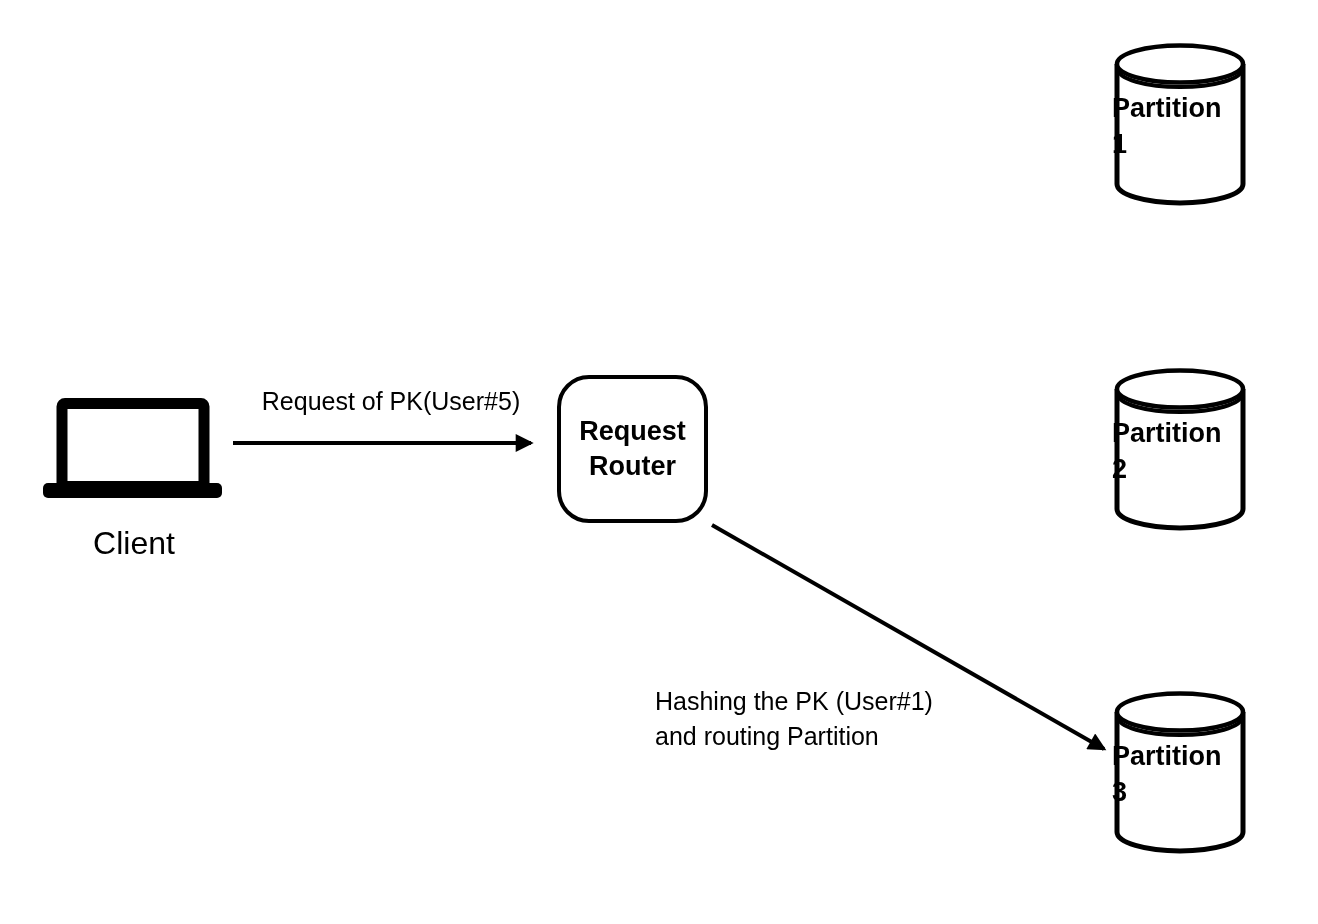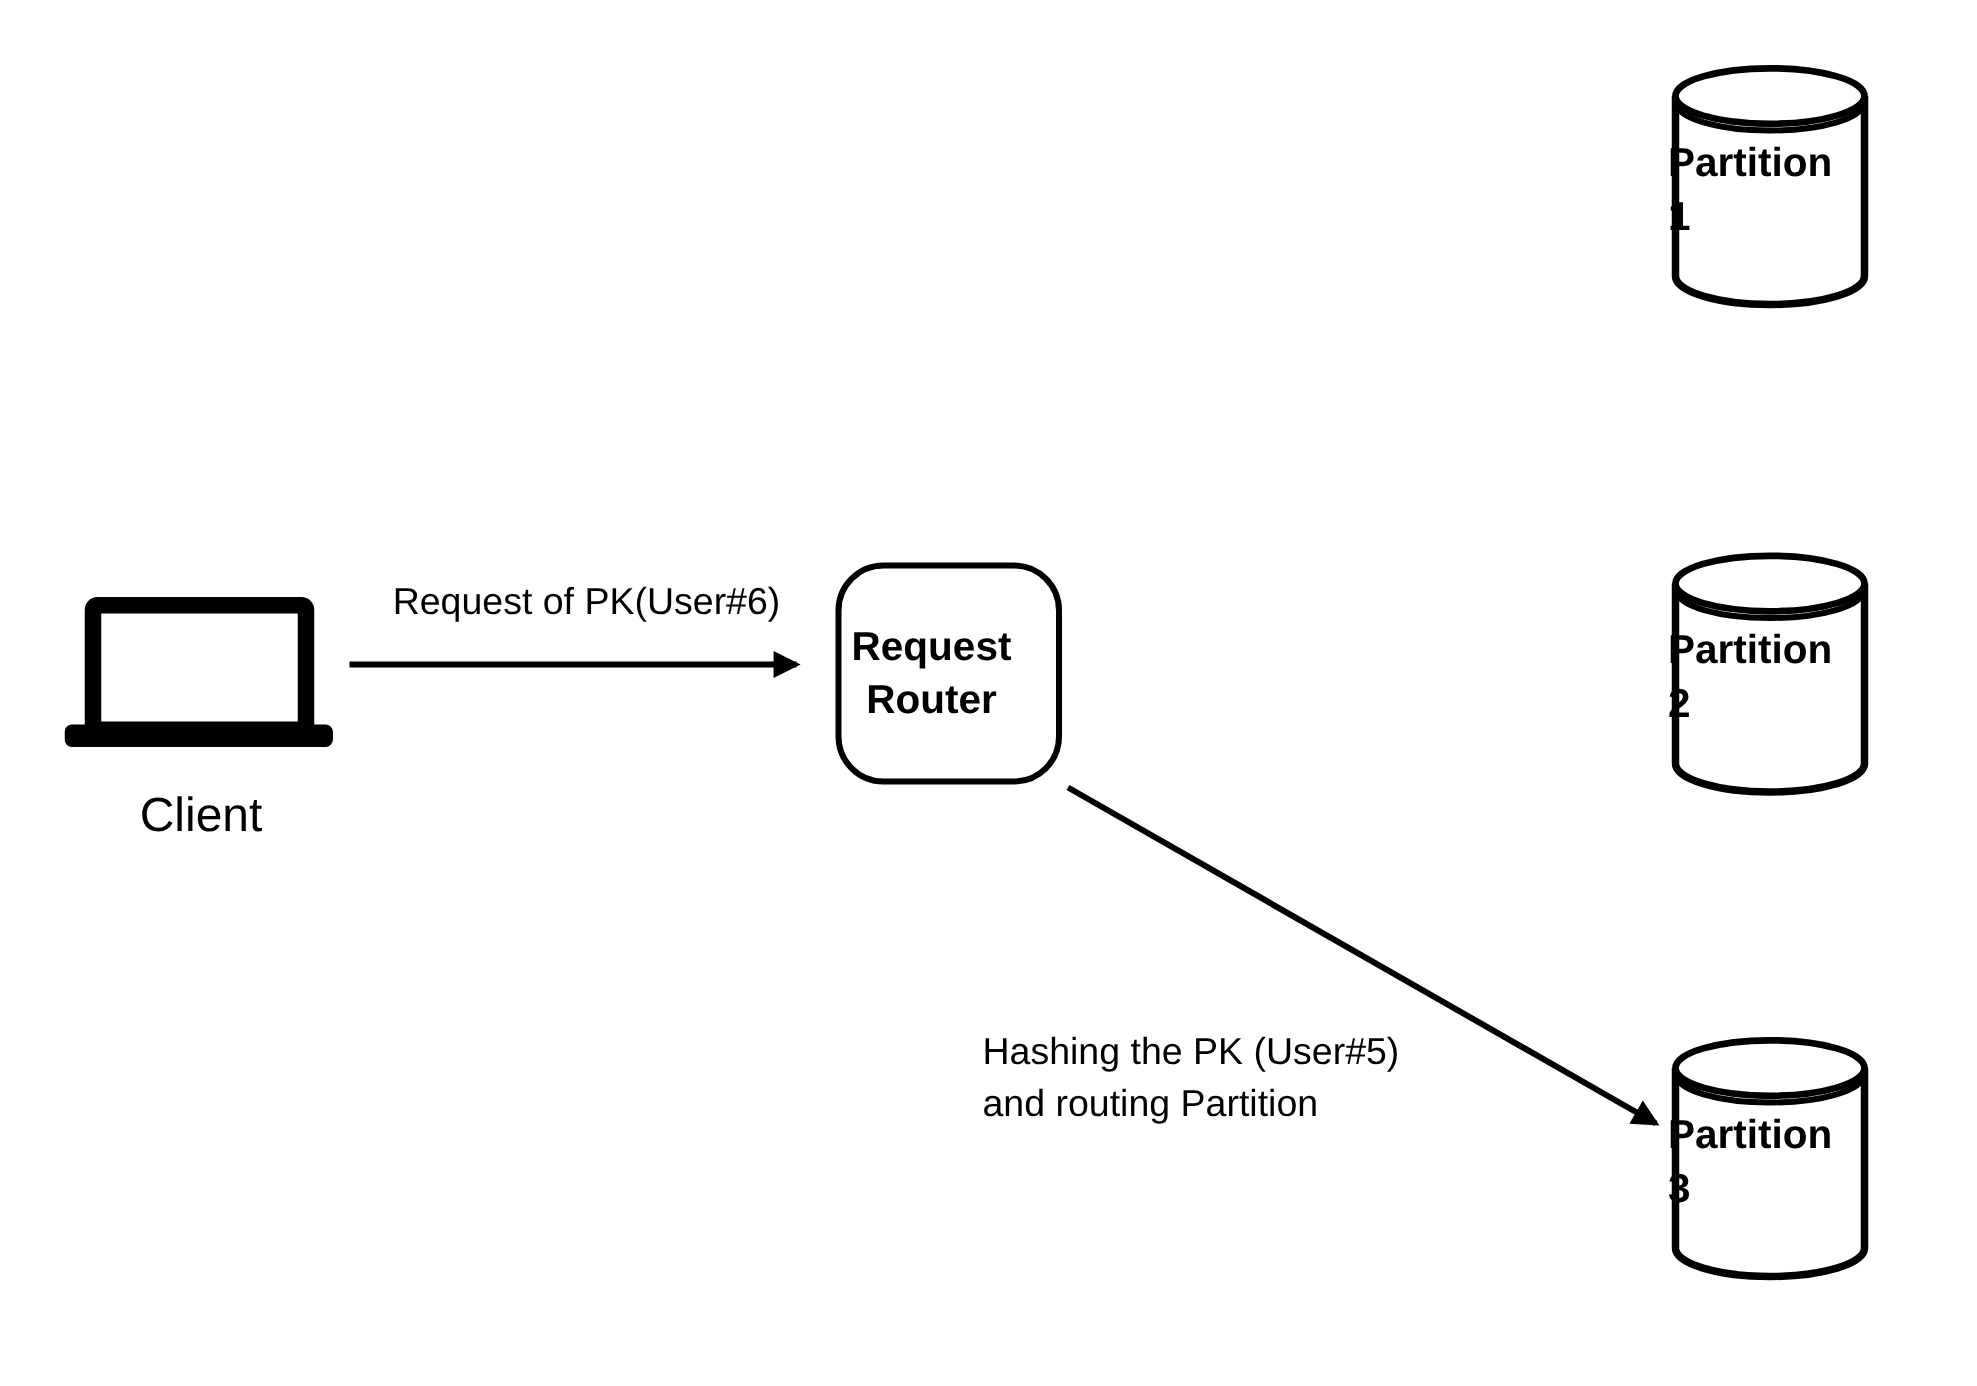--- a/index.html
+++ b/index.html
@@ -26,21 +26,21 @@
   #request-arrow-label {
     left: 240px; top: 387px; width: 302px;
     text-align: center; font-size: 25px; font-weight: 400; white-space: nowrap;
   }
 
   
   #request-router-node {
     left: 557px; top: 375px; width: 151px; height: 148px;
     border: 4px solid #000; border-radius: 32px; background: #fff;
     box-sizing: border-box;
-    display: flex; align-items: center; 
+    display: flex; align-items: center; justify-content: center;
   }
   #request-router-label {
     width: 120px; text-align: center;
     font-size: 27px; font-weight: 700; line-height: 35px;
   }
 
   
   #hashing-arrow-svg { left: 704px; top: 516px; }
   #hashing-arrow-label {
     left: 655px; top: 684px;
@@ -72,36 +72,36 @@
   <div id="client-label" class="abs">Client</div>
 
   <svg id="request-arrow-svg" class="abs" width="322" height="28" viewBox="0 0 322 28" aria-hidden="true">
     <defs>
       <marker id="ah1" viewBox="0 0 10 10" refX="8.5" refY="5" markerWidth="5" markerHeight="4.5" orient="auto-start-reverse">
         <path d="M0 0 L10 5 L0 10 Z" fill="#000000"></path>
       </marker>
     </defs>
     <line x1="2" y1="14" x2="300" y2="14" stroke="#000000" stroke-width="4" marker-end="url(#ah1)"></line>
   </svg>
-  <div id="request-arrow-label" class="abs">Request of PK(User#6)</div>
+  <div id="request-arrow-label" class="abs">Request of PK(User#5)</div>
 
   <div id="request-router-node" class="abs">
     <div id="request-router-label">Request Router</div>
   </div>
 
   <svg id="hashing-arrow-svg" class="abs" width="420" height="245" viewBox="0 0 420 245" aria-hidden="true">
     <defs>
       <marker id="ah2" viewBox="0 0 10 10" refX="8.5" refY="5" markerWidth="5" markerHeight="4.5" orient="auto-start-reverse">
         <path d="M0 0 L10 5 L0 10 Z" fill="#000000"></path>
       </marker>
     </defs>
     <line x1="8" y1="9" x2="400" y2="233" stroke="#000000" stroke-width="4" marker-end="url(#ah2)"></line>
   </svg>
   <div id="hashing-arrow-label" class="abs">
-    <div>Hashing the PK (User#5)</div>
+    <div>Hashing the PK (User#1)</div>
     <div>and routing Partition</div>
   </div>
 
   <div id="partition-1" class="abs partition">
     <svg class="cyl-svg" width="136" height="170" viewBox="0 0 136 170" aria-hidden="true">
       <path d="M5 26 L5 146 A63 19 0 0 0 131 146 L131 26" fill="#ffffff" stroke="#000000" stroke-width="5"></path>
       <ellipse cx="68" cy="26" rx="63" ry="18.5" fill="#ffffff" stroke="#000000" stroke-width="4.5"></ellipse>
       <path d="M6 31 A62 18 0 0 0 130 31" fill="none" stroke="#000000" stroke-width="4"></path>
     </svg>
     <div class="cyl-text">

